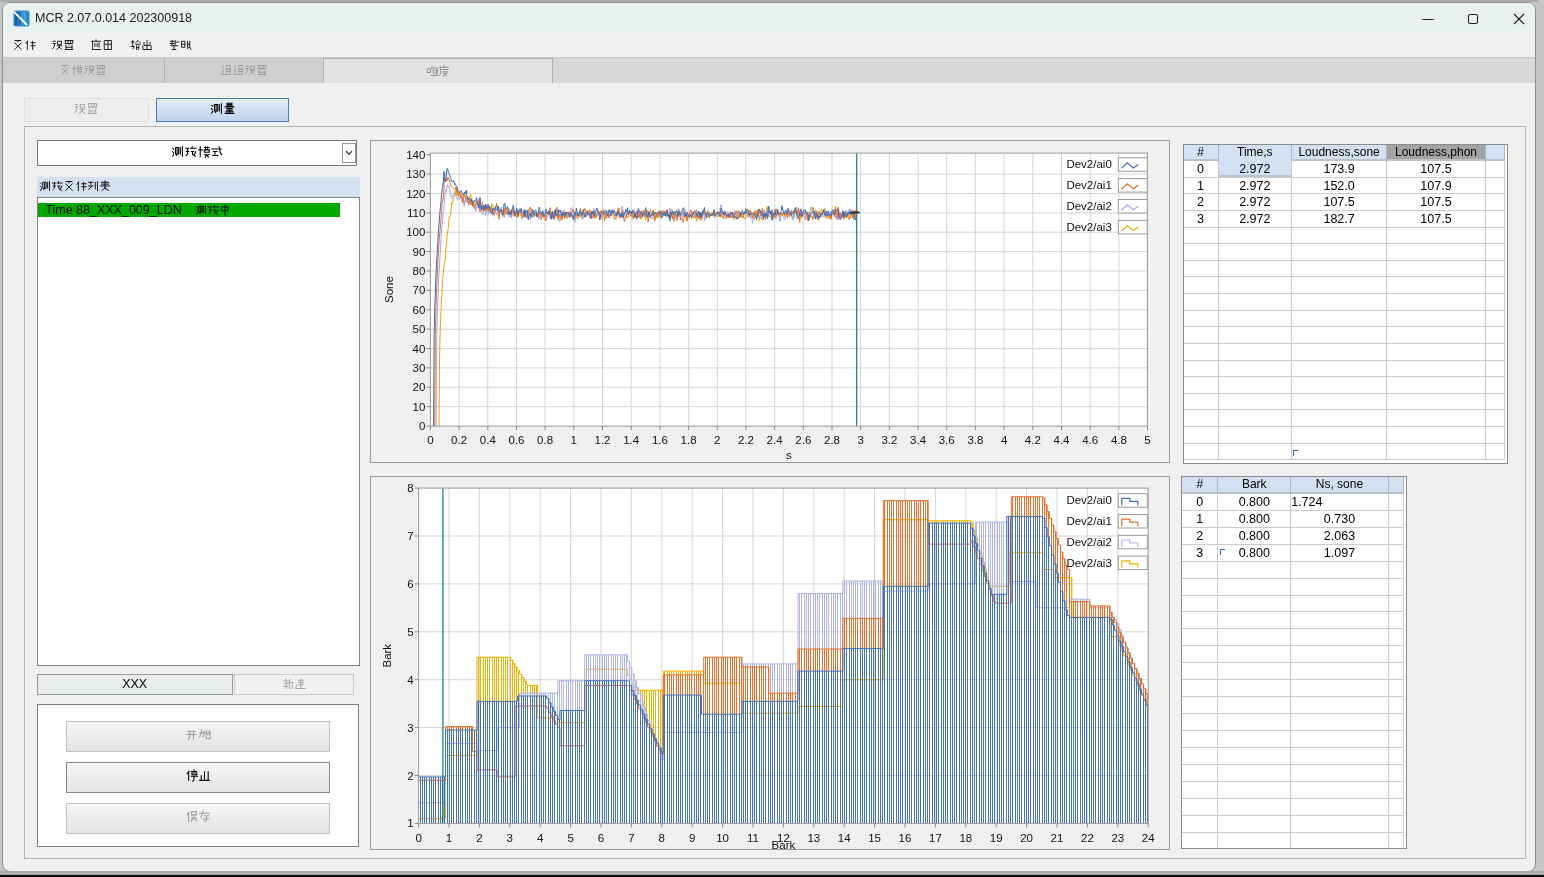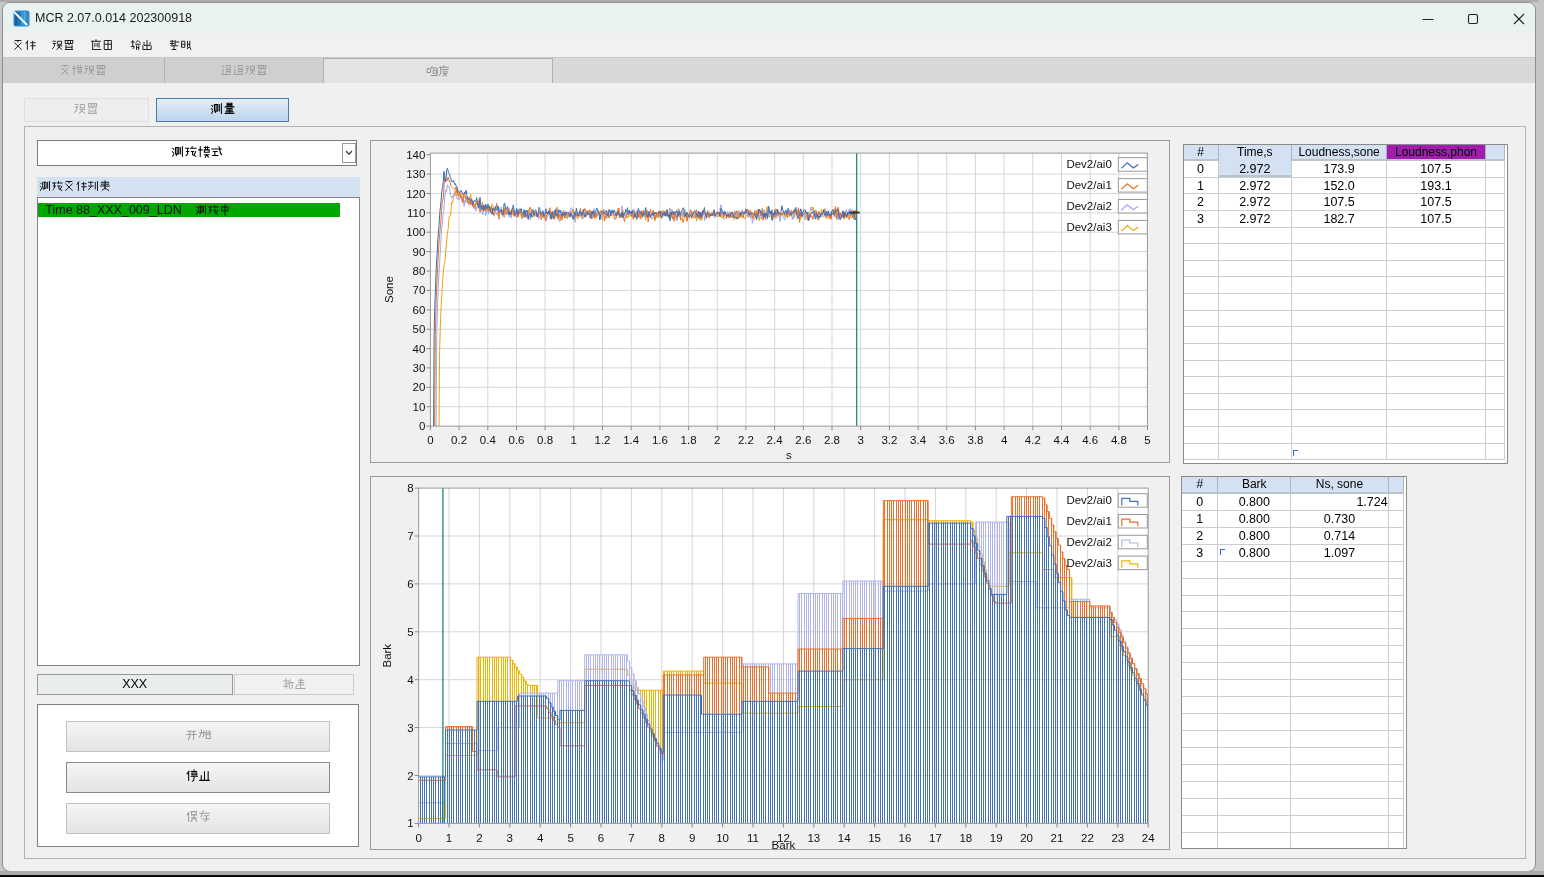--- a/index.html
+++ b/index.html
@@ -273,31 +273,31 @@
         <path d="M751.8 71.0v-7h8v3h8v4" fill="none" stroke="#b0b4ec" stroke-width="1.2"></path>
         <text x="741.8" y="90.8" text-anchor="end">Dev2/ai3</text>
         <rect x="748.3" y="80.1" width="29" height="13.5" fill="#fff" stroke="#9a9a9a"></rect>
         <path d="M751.8 91.8v-7h8v3h8v4" fill="none" stroke="#f0b400" stroke-width="1.2"></path>
       </g>
     </svg>
     <div style="position:absolute;left:1179.5px;top:140.8px;width:323.1px;height:317.8px;background:#fff;border:1px solid #8a8a8a">
       <div style="position:absolute;left:0.0px;top:0;width:35.0px;height:16.3px;background:#d3e1f2;border-right:1px solid #aab6c0;border-bottom:2px solid #b9c3cc;box-sizing:border-box;text-align:center;font-size:12px;line-height:14px">#</div>
       <div style="position:absolute;left:35.0px;top:0;width:73.6px;height:32px;background:#d3e1f2;border-right:1px solid #aab6c0;border-bottom:2px solid #b9c3cc;box-sizing:border-box;text-align:center;font-size:12px;line-height:14px">Time,s</div>
       <div style="position:absolute;left:108.6px;top:0;width:95.0px;height:16.3px;background:#d3e1f2;border-right:1px solid #aab6c0;border-bottom:2px solid #b9c3cc;box-sizing:border-box;text-align:center;font-size:12px;line-height:14px">Loudness,sone</div>
-      <div style="position:absolute;left:203.6px;top:0;width:98.8px;height:16.3px;background:#a21caf;border-right:1px solid #aab6c0;border-bottom:2px solid #b9c3cc;box-sizing:border-box;text-align:center;font-size:12px;line-height:14px">Loudness,phon</div>
+      <div style="position:absolute;left:203.6px;top:0;width:98.8px;height:16.3px;background:#a3a3a3;border-right:1px solid #aab6c0;border-bottom:2px solid #b9c3cc;box-sizing:border-box;text-align:center;font-size:12px;line-height:14px">Loudness,phon</div>
       <div style="position:absolute;left:302.4px;top:0;width:18.7px;height:16.3px;background:#d3e1f2;border-right:1px solid #aab6c0;border-bottom:2px solid #b9c3cc;box-sizing:border-box;text-align:center;font-size:12px;line-height:14px"></div>
       <div style="position:absolute;left:0.0px;top:16.3px;width:35.0px;height:16.62px;border-right:1px solid #c8cdd2;border-bottom:1px solid #c8cdd2;box-sizing:border-box;text-align:center;font-size:12.5px;line-height:16px">0</div>
       <div style="position:absolute;left:35.0px;top:16.3px;width:73.6px;height:16.62px;border-right:1px solid #c8cdd2;border-bottom:1px solid #c8cdd2;box-sizing:border-box;text-align:center;font-size:12.5px;line-height:16px">2.972</div>
       <div style="position:absolute;left:108.6px;top:16.3px;width:95.0px;height:16.62px;border-right:1px solid #c8cdd2;border-bottom:1px solid #c8cdd2;box-sizing:border-box;text-align:center;font-size:12.5px;line-height:16px">173.9</div>
       <div style="position:absolute;left:203.6px;top:16.3px;width:98.8px;height:16.62px;border-right:1px solid #c8cdd2;border-bottom:1px solid #c8cdd2;box-sizing:border-box;text-align:center;font-size:12.5px;line-height:16px">107.5</div>
       <div style="position:absolute;left:302.4px;top:16.3px;width:18.7px;height:16.62px;border-right:1px solid #c8cdd2;border-bottom:1px solid #c8cdd2;box-sizing:border-box;text-align:center;font-size:12.5px;line-height:16px"></div>
       <div style="position:absolute;left:0.0px;top:32.9px;width:35.0px;height:16.62px;border-right:1px solid #c8cdd2;border-bottom:1px solid #c8cdd2;box-sizing:border-box;text-align:center;font-size:12.5px;line-height:16px">1</div>
       <div style="position:absolute;left:35.0px;top:32.9px;width:73.6px;height:16.62px;border-right:1px solid #c8cdd2;border-bottom:1px solid #c8cdd2;box-sizing:border-box;text-align:center;font-size:12.5px;line-height:16px">2.972</div>
       <div style="position:absolute;left:108.6px;top:32.9px;width:95.0px;height:16.62px;border-right:1px solid #c8cdd2;border-bottom:1px solid #c8cdd2;box-sizing:border-box;text-align:center;font-size:12.5px;line-height:16px">152.0</div>
-      <div style="position:absolute;left:203.6px;top:32.9px;width:98.8px;height:16.62px;border-right:1px solid #c8cdd2;border-bottom:1px solid #c8cdd2;box-sizing:border-box;text-align:center;font-size:12.5px;line-height:16px">193.1</div>
+      <div style="position:absolute;left:203.6px;top:32.9px;width:98.8px;height:16.62px;border-right:1px solid #c8cdd2;border-bottom:1px solid #c8cdd2;box-sizing:border-box;text-align:center;font-size:12.5px;line-height:16px">107.9</div>
       <div style="position:absolute;left:302.4px;top:32.9px;width:18.7px;height:16.62px;border-right:1px solid #c8cdd2;border-bottom:1px solid #c8cdd2;box-sizing:border-box;text-align:center;font-size:12.5px;line-height:16px"></div>
       <div style="position:absolute;left:0.0px;top:49.5px;width:35.0px;height:16.62px;border-right:1px solid #c8cdd2;border-bottom:1px solid #c8cdd2;box-sizing:border-box;text-align:center;font-size:12.5px;line-height:16px">2</div>
       <div style="position:absolute;left:35.0px;top:49.5px;width:73.6px;height:16.62px;border-right:1px solid #c8cdd2;border-bottom:1px solid #c8cdd2;box-sizing:border-box;text-align:center;font-size:12.5px;line-height:16px">2.972</div>
       <div style="position:absolute;left:108.6px;top:49.5px;width:95.0px;height:16.62px;border-right:1px solid #c8cdd2;border-bottom:1px solid #c8cdd2;box-sizing:border-box;text-align:center;font-size:12.5px;line-height:16px">107.5</div>
       <div style="position:absolute;left:203.6px;top:49.5px;width:98.8px;height:16.62px;border-right:1px solid #c8cdd2;border-bottom:1px solid #c8cdd2;box-sizing:border-box;text-align:center;font-size:12.5px;line-height:16px">107.5</div>
       <div style="position:absolute;left:302.4px;top:49.5px;width:18.7px;height:16.62px;border-right:1px solid #c8cdd2;border-bottom:1px solid #c8cdd2;box-sizing:border-box;text-align:center;font-size:12.5px;line-height:16px"></div>
       <div style="position:absolute;left:0.0px;top:66.2px;width:35.0px;height:16.62px;border-right:1px solid #c8cdd2;border-bottom:1px solid #c8cdd2;box-sizing:border-box;text-align:center;font-size:12.5px;line-height:16px">3</div>
       <div style="position:absolute;left:35.0px;top:66.2px;width:73.6px;height:16.62px;border-right:1px solid #c8cdd2;border-bottom:1px solid #c8cdd2;box-sizing:border-box;text-align:center;font-size:12.5px;line-height:16px">2.972</div>
       <div style="position:absolute;left:108.6px;top:66.2px;width:95.0px;height:16.62px;border-right:1px solid #c8cdd2;border-bottom:1px solid #c8cdd2;box-sizing:border-box;text-align:center;font-size:12.5px;line-height:16px">182.7</div>
       <div style="position:absolute;left:203.6px;top:66.2px;width:98.8px;height:16.62px;border-right:1px solid #c8cdd2;border-bottom:1px solid #c8cdd2;box-sizing:border-box;text-align:center;font-size:12.5px;line-height:16px">107.5</div>
@@ -374,29 +374,29 @@
       <div style="position:absolute;left:302.4px;top:298.8px;width:18.7px;height:16.62px;border-right:1px solid #c8cdd2;border-bottom:1px solid #c8cdd2;box-sizing:border-box;text-align:center;font-size:12.5px;line-height:16px"></div>
       <div style="position:absolute;left:109.5px;top:305px;width:4px;height:5px;border-left:1.5px solid #2b6cd4;border-top:1.5px solid #2b6cd4"></div>
     </div>
     <div style="position:absolute;left:1178.2px;top:472.6px;width:224.1px;height:371.0px;background:#fff;border:1px solid #8a8a8a;overflow:hidden">
       <div style="position:absolute;left:0.0px;top:0;width:36.2px;height:17.2px;background:#d3e1f2;border-right:1px solid #aab6c0;border-bottom:2px solid #b9c3cc;box-sizing:border-box;text-align:center;font-size:12px;line-height:15px">#</div>
       <div style="position:absolute;left:36.2px;top:0;width:72.8px;height:17.2px;background:#d3e1f2;border-right:1px solid #aab6c0;border-bottom:2px solid #b9c3cc;box-sizing:border-box;text-align:center;font-size:12px;line-height:15px">Bark</div>
       <div style="position:absolute;left:109.0px;top:0;width:97.5px;height:17.2px;background:#d3e1f2;border-right:1px solid #aab6c0;border-bottom:2px solid #b9c3cc;box-sizing:border-box;text-align:center;font-size:12px;line-height:15px">Ns, sone</div>
       <div style="position:absolute;left:206.5px;top:0;width:15.6px;height:17.2px;background:#d3e1f2;border-right:1px solid #aab6c0;border-bottom:2px solid #b9c3cc;box-sizing:border-box;text-align:center;font-size:12px;line-height:15px"></div>
       <div style="position:absolute;left:0.0px;top:17.2px;width:36.2px;height:16.95px;border-right:1px solid #c8cdd2;border-bottom:1px solid #c8cdd2;box-sizing:border-box;text-align:center;font-size:12.5px;line-height:16px">0</div>
       <div style="position:absolute;left:36.2px;top:17.2px;width:72.8px;height:16.95px;border-right:1px solid #c8cdd2;border-bottom:1px solid #c8cdd2;box-sizing:border-box;text-align:center;font-size:12.5px;line-height:16px">0.800</div>
-      <div style="position:absolute;left:109.0px;top:17.2px;width:97.5px;height:17px;border-right:1px solid #c8cdd2;border-bottom:1px solid #c8cdd2;box-sizing:border-box;text-align:right;font-size:12.5px;line-height:16px">1.724</div>
+      <div style="position:absolute;left:109.0px;top:17.2px;width:97.5px;height:17px;border-right:1px solid #c8cdd2;border-bottom:1px solid #c8cdd2;box-sizing:border-box;text-align:left;font-size:12.5px;line-height:16px">1.724</div>
       <div style="position:absolute;left:206.5px;top:17.2px;width:15.6px;height:16.95px;border-right:1px solid #c8cdd2;border-bottom:1px solid #c8cdd2;box-sizing:border-box;text-align:center;font-size:12.5px;line-height:16px"></div>
       <div style="position:absolute;left:0.0px;top:34.1px;width:36.2px;height:16.95px;border-right:1px solid #c8cdd2;border-bottom:1px solid #c8cdd2;box-sizing:border-box;text-align:center;font-size:12.5px;line-height:16px">1</div>
       <div style="position:absolute;left:36.2px;top:34.1px;width:72.8px;height:16.95px;border-right:1px solid #c8cdd2;border-bottom:1px solid #c8cdd2;box-sizing:border-box;text-align:center;font-size:12.5px;line-height:16px">0.800</div>
       <div style="position:absolute;left:109.0px;top:34.1px;width:97.5px;height:16.95px;border-right:1px solid #c8cdd2;border-bottom:1px solid #c8cdd2;box-sizing:border-box;text-align:center;font-size:12.5px;line-height:16px">0.730</div>
       <div style="position:absolute;left:206.5px;top:34.1px;width:15.6px;height:16.95px;border-right:1px solid #c8cdd2;border-bottom:1px solid #c8cdd2;box-sizing:border-box;text-align:center;font-size:12.5px;line-height:16px"></div>
       <div style="position:absolute;left:0.0px;top:51.1px;width:36.2px;height:16.95px;border-right:1px solid #c8cdd2;border-bottom:1px solid #c8cdd2;box-sizing:border-box;text-align:center;font-size:12.5px;line-height:16px">2</div>
       <div style="position:absolute;left:36.2px;top:51.1px;width:72.8px;height:16.95px;border-right:1px solid #c8cdd2;border-bottom:1px solid #c8cdd2;box-sizing:border-box;text-align:center;font-size:12.5px;line-height:16px">0.800</div>
-      <div style="position:absolute;left:109.0px;top:51.1px;width:97.5px;height:16.95px;border-right:1px solid #c8cdd2;border-bottom:1px solid #c8cdd2;box-sizing:border-box;text-align:center;font-size:12.5px;line-height:16px">0.714</div>
+      <div style="position:absolute;left:109.0px;top:51.1px;width:97.5px;height:16.95px;border-right:1px solid #c8cdd2;border-bottom:1px solid #c8cdd2;box-sizing:border-box;text-align:center;font-size:12.5px;line-height:16px">2.063</div>
       <div style="position:absolute;left:206.5px;top:51.1px;width:15.6px;height:16.95px;border-right:1px solid #c8cdd2;border-bottom:1px solid #c8cdd2;box-sizing:border-box;text-align:center;font-size:12.5px;line-height:16px"></div>
       <div style="position:absolute;left:0.0px;top:68.0px;width:36.2px;height:16.95px;border-right:1px solid #c8cdd2;border-bottom:1px solid #c8cdd2;box-sizing:border-box;text-align:center;font-size:12.5px;line-height:16px">3</div>
       <div style="position:absolute;left:36.2px;top:68.0px;width:72.8px;height:16.95px;border-right:1px solid #c8cdd2;border-bottom:1px solid #c8cdd2;box-sizing:border-box;text-align:center;font-size:12.5px;line-height:16px">0.800</div>
       <div style="position:absolute;left:109.0px;top:68.0px;width:97.5px;height:16.95px;border-right:1px solid #c8cdd2;border-bottom:1px solid #c8cdd2;box-sizing:border-box;text-align:center;font-size:12.5px;line-height:16px">1.097</div>
       <div style="position:absolute;left:206.5px;top:68.0px;width:15.6px;height:16.95px;border-right:1px solid #c8cdd2;border-bottom:1px solid #c8cdd2;box-sizing:border-box;text-align:center;font-size:12.5px;line-height:16px"></div>
       <div style="position:absolute;left:0.0px;top:85.0px;width:36.2px;height:16.95px;border-right:1px solid #c8cdd2;border-bottom:1px solid #c8cdd2;box-sizing:border-box;text-align:center;font-size:12.5px;line-height:16px"></div>
       <div style="position:absolute;left:36.2px;top:85.0px;width:72.8px;height:16.95px;border-right:1px solid #c8cdd2;border-bottom:1px solid #c8cdd2;box-sizing:border-box;text-align:center;font-size:12.5px;line-height:16px"></div>
       <div style="position:absolute;left:109.0px;top:85.0px;width:97.5px;height:16.95px;border-right:1px solid #c8cdd2;border-bottom:1px solid #c8cdd2;box-sizing:border-box;text-align:center;font-size:12.5px;line-height:16px"></div>
       <div style="position:absolute;left:206.5px;top:85.0px;width:15.6px;height:16.95px;border-right:1px solid #c8cdd2;border-bottom:1px solid #c8cdd2;box-sizing:border-box;text-align:center;font-size:12.5px;line-height:16px"></div>
       <div style="position:absolute;left:0.0px;top:102.0px;width:36.2px;height:16.95px;border-right:1px solid #c8cdd2;border-bottom:1px solid #c8cdd2;box-sizing:border-box;text-align:center;font-size:12.5px;line-height:16px"></div>

